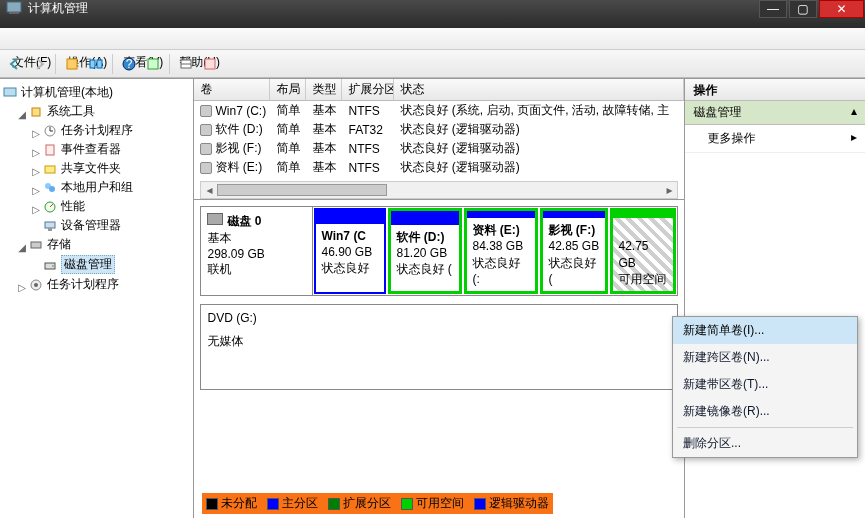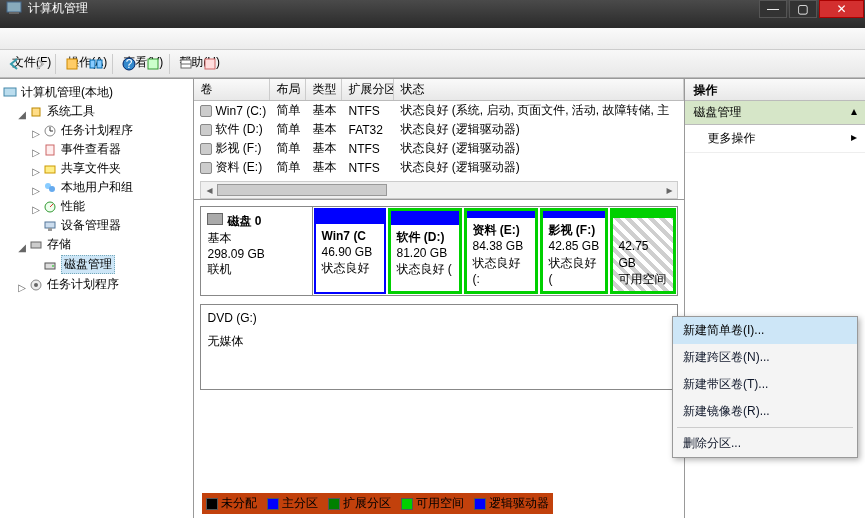--- a/index.html
+++ b/index.html
@@ -38,21 +38,21 @@
 .diskinfo .dic{display:inline-block;width:16px;height:12px;background:#aaa;border:1px solid #666;margin-right:4px;}
 .parts{display:flex;flex:1;}
 .part{border:1px solid #666;margin:1px;display:flex;flex-direction:column;}
 .part .pbar{height:14px;}
 .part .pbody{flex:1;padding:4px 5px;background:#fff;line-height:1.35;}
 .pbar.blue{background:#0000ff;}
 .pbar.green{background:#00d000;}
 .part.out-blue{border:2px solid #0000ff;}
 .part.out-green{border:3px solid #00d000;}
 .part.hatched .pbody{background:repeating-linear-gradient(45deg,#fff,#fff 4px,#cfcfcf 4px,#cfcfcf 8px);}
-.legend{position:absolute;bottom:4px;left:202px;display:flex;gap:10px;align-items:center;background:#c2410c;padding:2px 4px;}
+.legend{position:absolute;bottom:4px;left:202px;display:flex;gap:10px;align-items:center;background:#f97316;padding:2px 4px;}
 .lg{display:flex;align-items:center;gap:3px;}
 .lg .sw{width:12px;height:12px;border:1px solid #555;}
 .rightpane{width:180px;background:#fff;}
 .rhead{height:22px;background:linear-gradient(#fafafa,#e8e8e8);border-bottom:1px solid #bbb;padding:3px 8px;font-weight:bold;}
 .rsection{background:#d6e6c8;padding:3px 8px;border-bottom:1px solid #bbb;display:flex;justify-content:space-between;}
 .ritem{padding:5px 8px 5px 22px;border-bottom:1px solid #eee;display:flex;justify-content:space-between;}
 .ctxmenu{position:absolute;left:672px;top:316px;width:186px;background:#f4f4f4;border:1px solid #999;box-shadow:2px 2px 6px rgba(0,0,0,.3);}
 .ctxmenu .citem{padding:5px 10px;color:#0f172a;}
 .ctxmenu .citem.enabled{color:#000;}
 .ctxmenu .citem.highlight{background:#cde6f7;color:#000;}

